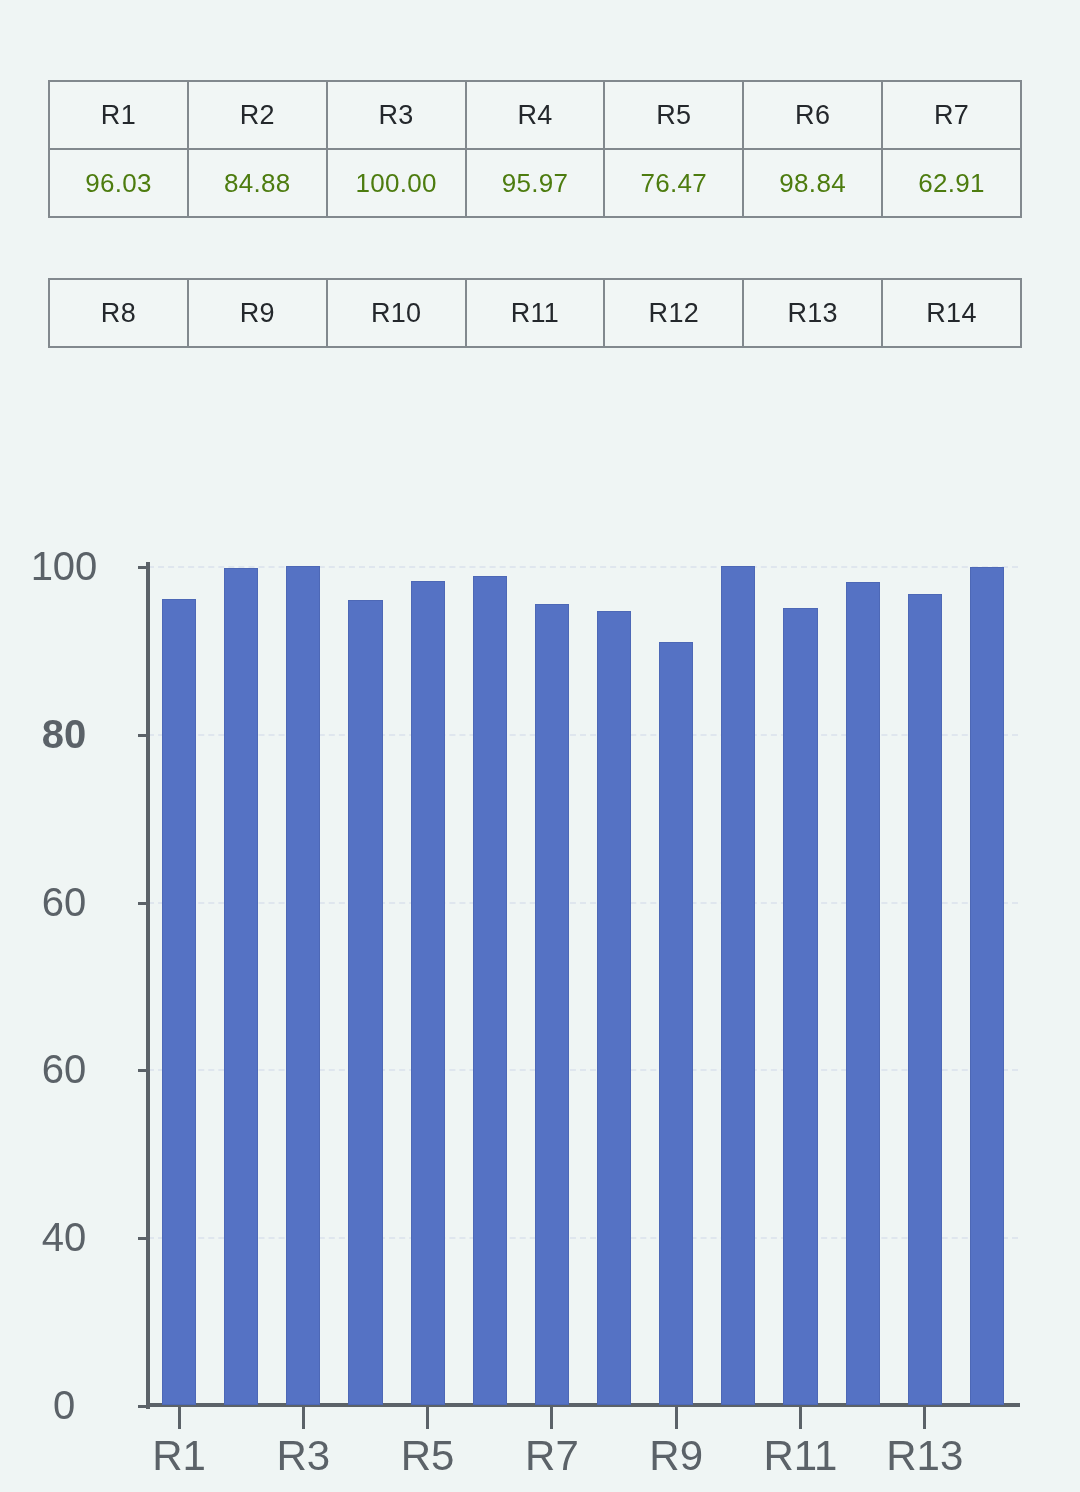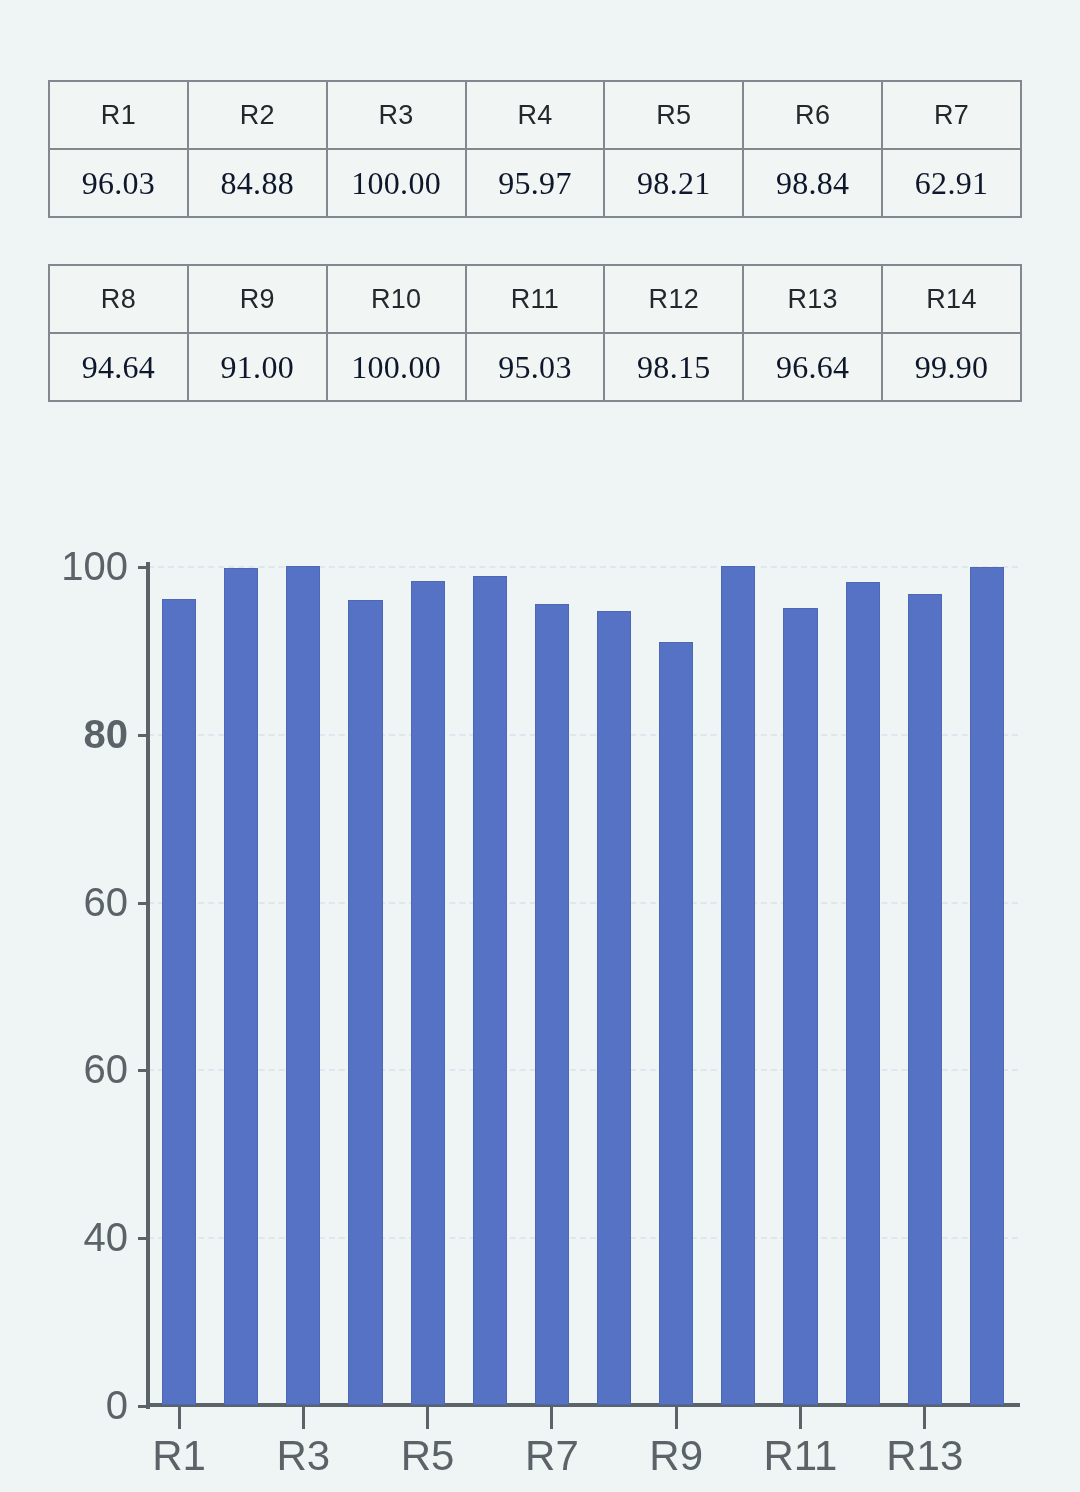--- a/index.html
+++ b/index.html
@@ -20,21 +20,21 @@
     height: 1492px;
   }
 
   
   .table-wrap {
     position: absolute;
     left: 48px;
     width: 974px;
   }
   #table-block-1 { top: 80px; }
-  #table-block-2 { top: 264px; }
+  #table-block-2 { top: 278px; }
 
   table.metric-table {
     border-collapse: collapse;
     table-layout: fixed;
     width: 974px;
     background: #f1f6f5;
   }
   table.metric-table td {
     border: 2px solid #82898e;
     text-align: center;
@@ -42,24 +42,23 @@
     height: 68px;
     padding: 0 4px;
     box-sizing: border-box;
   }
   table.metric-table tr.header-row td {
     font-size: 27px;
     color: #24282c;
     letter-spacing: 0.3px;
   }
   table.metric-table tr.value-row td {
-    font-size: 32px;
-    color: #0f172a;
+    font-size: 26px;
+    color: #4d7c0f;
     letter-spacing: 0.3px;
-    font-family: Liberation Serif, serif;
   }
 
   
   #chart {
     position: absolute;
     left: 0;
     top: 500px;
     width: 1080px;
     height: 992px;
   }
@@ -107,21 +106,21 @@
     position: absolute;
     left: 138px;
     width: 10px;
     height: 3px;
     background: #5b6268;
   }
   .ytick-label {
     position: absolute;
     right: 0;
     width: 110px;
-    text-align: right;
+    text-align: center;
     font-size: 40px;
     color: #5b6268;
     transform: translateY(-50%);
   }
 
   .bars-layer {
     position: absolute;
     left: 148px;
     top: 66px;
     width: 870px;
@@ -167,48 +166,39 @@
           <td>R4</td>
           <td>R5</td>
           <td>R6</td>
           <td>R7</td>
         </tr>
         <tr class="value-row">
           <td>96.03</td>
           <td>84.88</td>
           <td>100.00</td>
           <td>95.97</td>
-          <td>98.21</td>
+          <td>76.47</td>
           <td>98.84</td>
           <td>62.91</td>
         </tr>
       </tbody>
     </table>
   </div>
 
   <div class="table-wrap" id="table-block-2">
     <table class="metric-table">
       <tbody>
         <tr class="header-row">
           <td>R8</td>
           <td>R9</td>
           <td>R10</td>
           <td>R11</td>
           <td>R12</td>
           <td>R13</td>
           <td>R14</td>
-        </tr>
-        <tr class="value-row">
-          <td>94.64</td>
-          <td>91.00</td>
-          <td>100.00</td>
-          <td>95.03</td>
-          <td>98.15</td>
-          <td>96.64</td>
-          <td>99.90</td>
         </tr>
       </tbody>
     </table>
   </div>
 
   <div id="chart">
     <div class="chart-inner">
       <div class="plot-area" id="gridlines">
           <div class="gridline" style="top: 839px; border-top: none;"></div>
           <div class="gridline" style="top: 671.2px;"></div>

